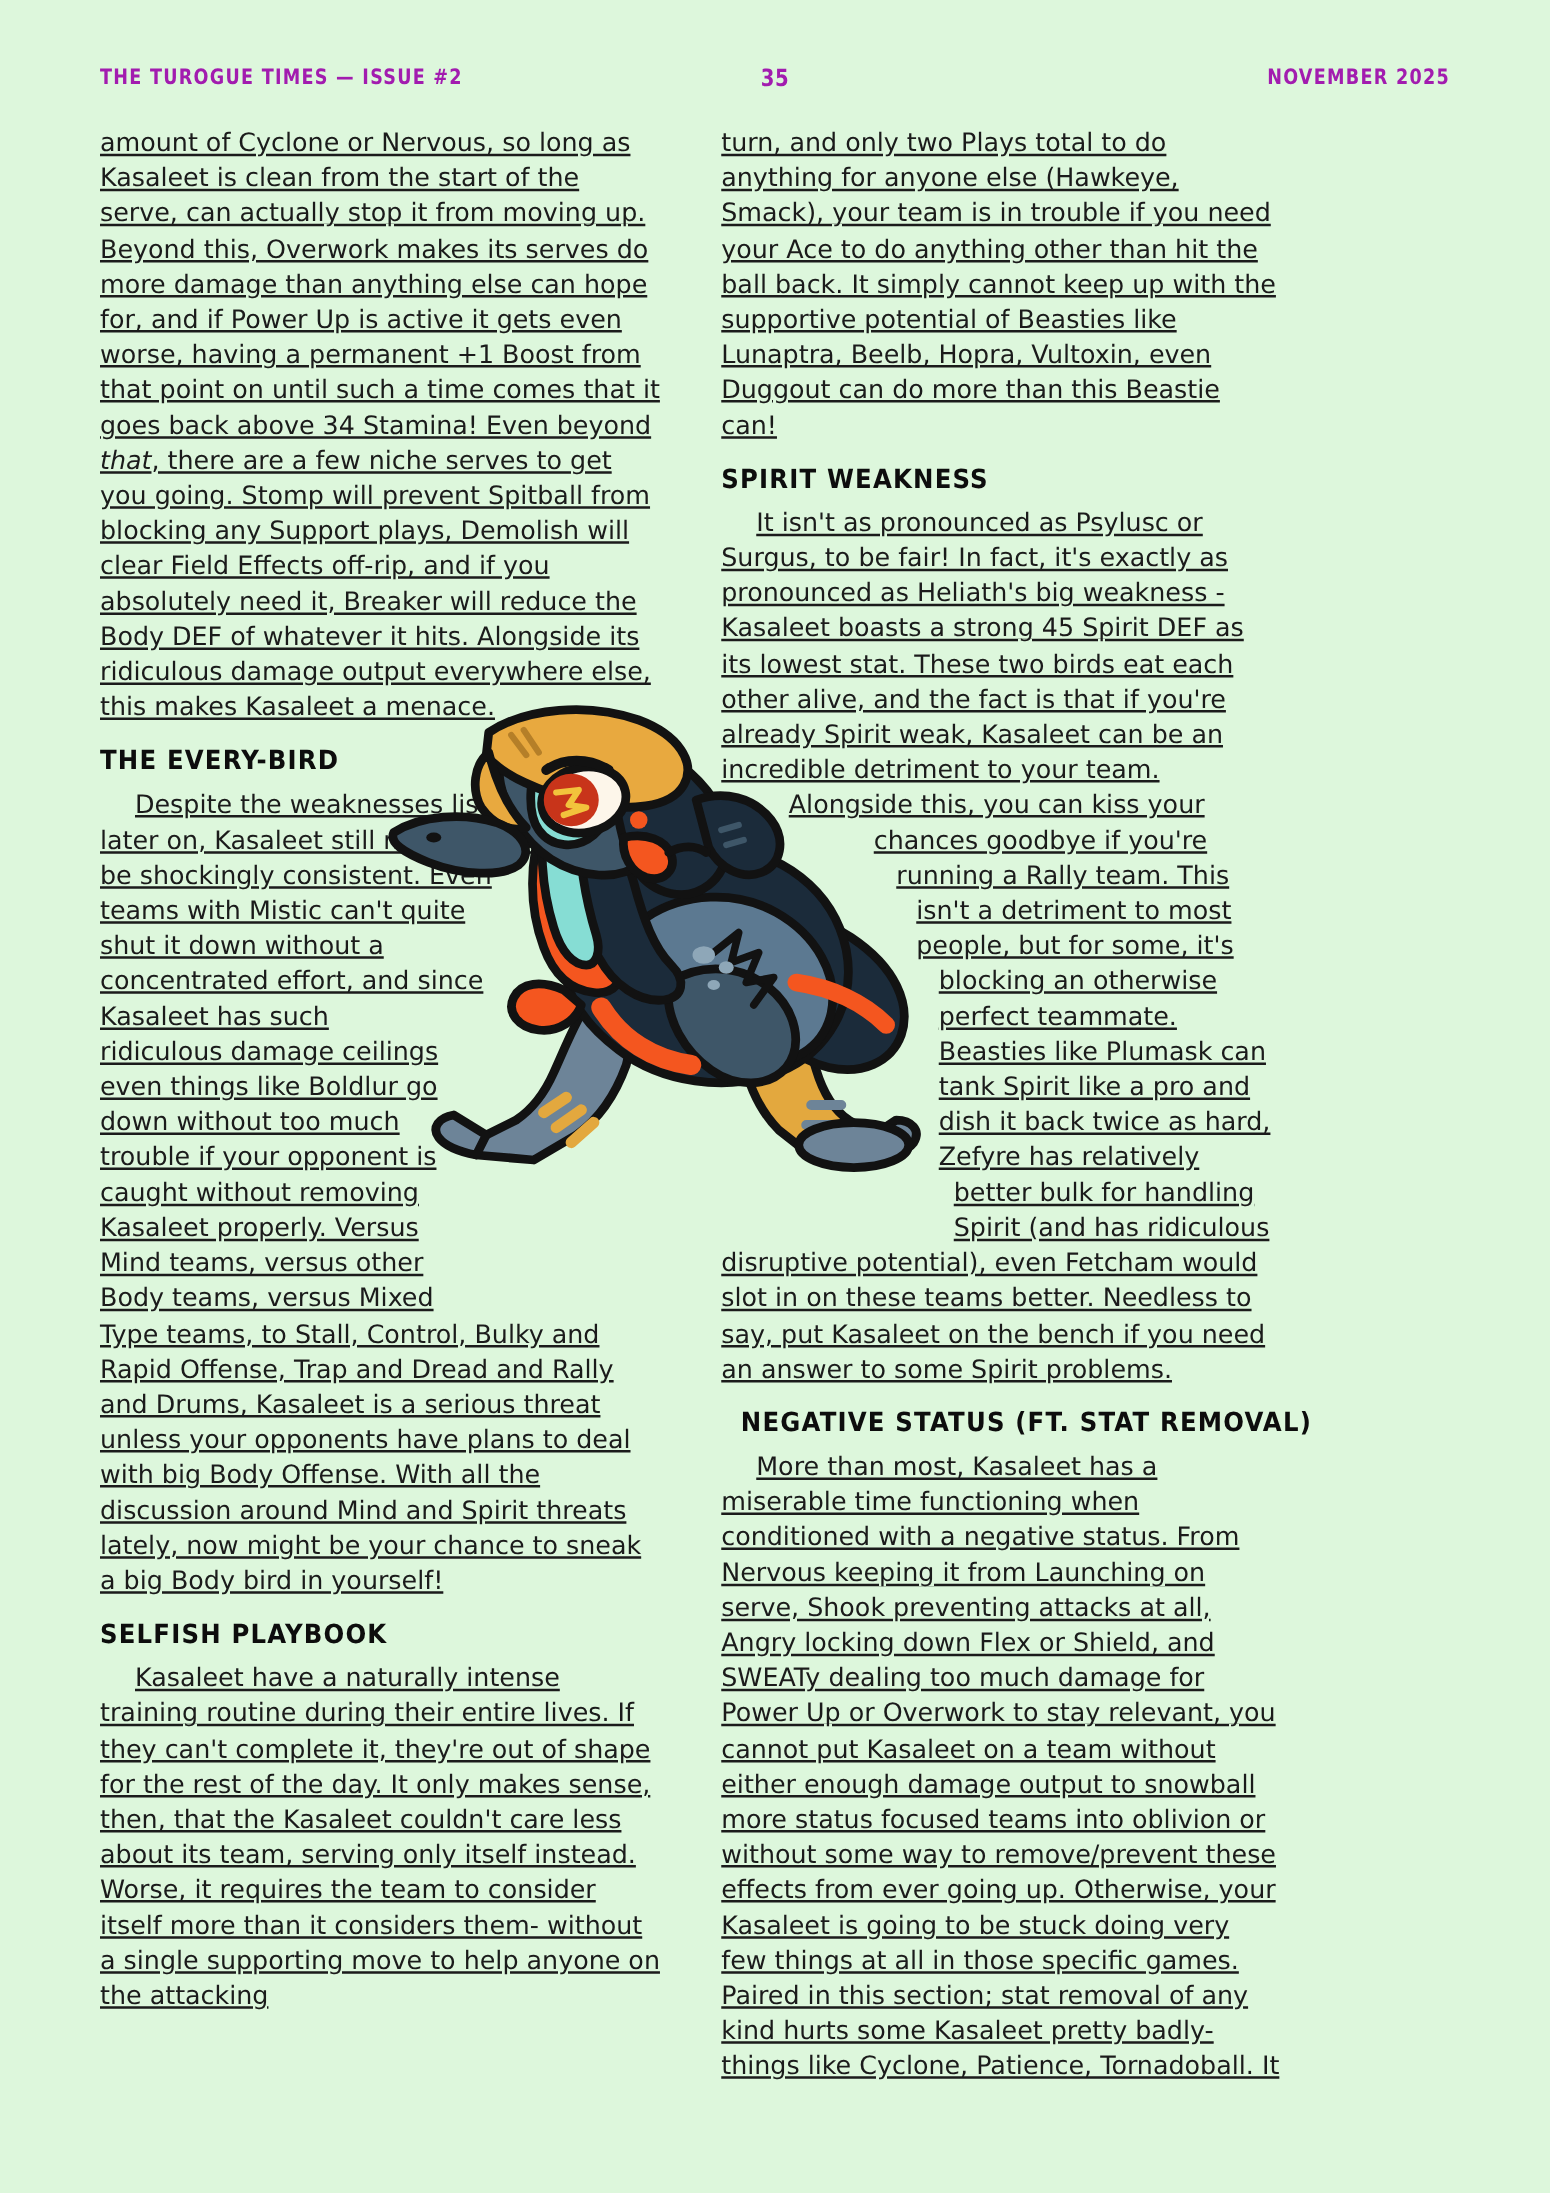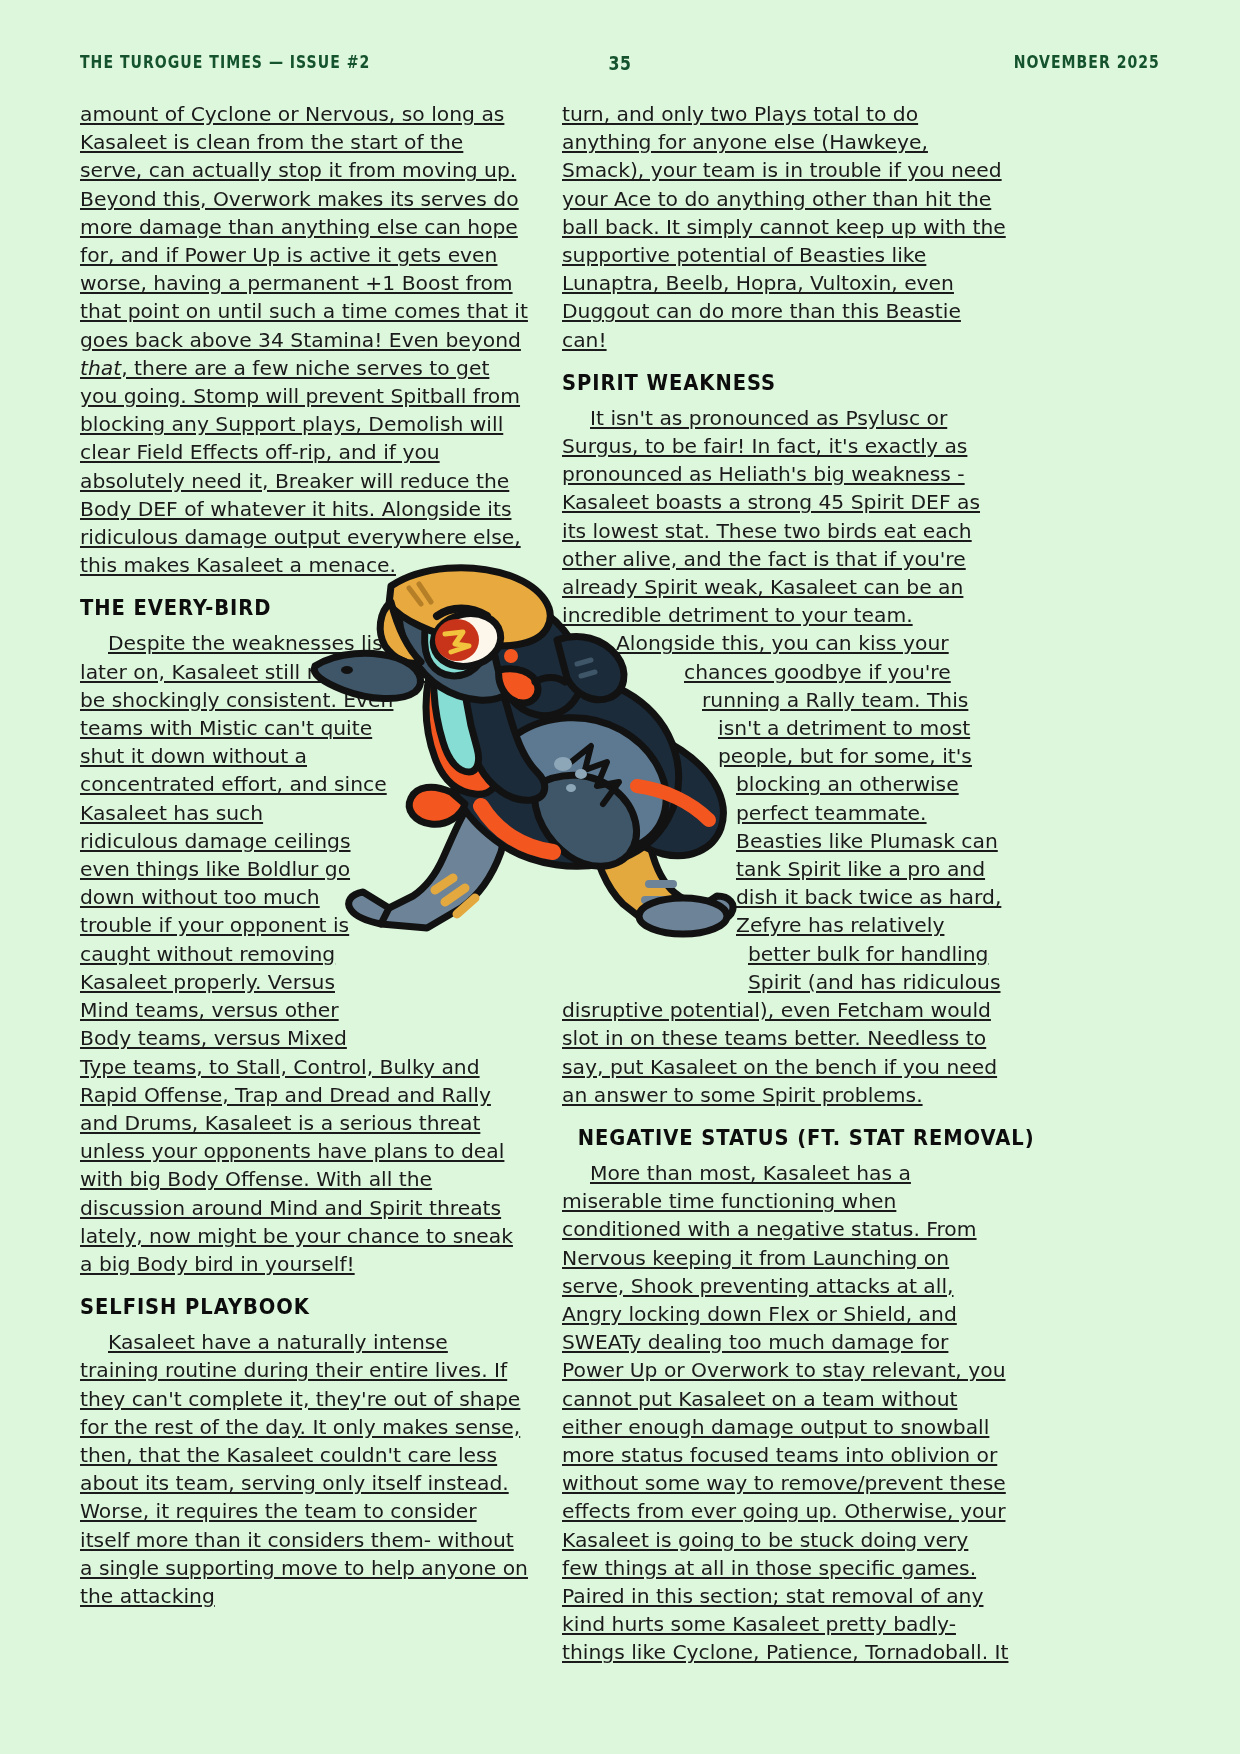--- a/index.html
+++ b/index.html
@@ -32,21 +32,21 @@
     left: 80px;
     right: 80px;
     height: 28px;
     display: flex;
     align-items: baseline;
     justify-content: space-between;
     font-family: "DejaVu Sans", sans-serif;
     font-weight: bold;
     font-size: 19px;
     letter-spacing: 0.4px;
-    color: #14532d;
+    color: #a21caf;
     font-stretch: condensed;
   }
   .running-head .rh-left,
   .running-head .rh-right {
     font-variant: small-caps;
     text-transform: uppercase;
     font-size: 17px;
     letter-spacing: 1.1px;
     transform: scaleX(0.92);
     white-space: nowrap;
@@ -74,21 +74,21 @@
     position: absolute;
     top: 0;
     width: 448px;
     height: 1330px;
     font-size: 20.3px;
     line-height: 28.2px;
     color: #1b1b1b;
     text-align: left;
   }
   .col-left  { left: 0px; }
-  .col-right { left: 482px; }
+  .col-right { left: 497px; }
 
   .col p {
     margin: 0 0 0 0;
     text-indent: 28px;
     hyphens: none;
     text-decoration: underline;
   }
   .col p.no-indent { text-indent: 0; }
 
   h2.section {

